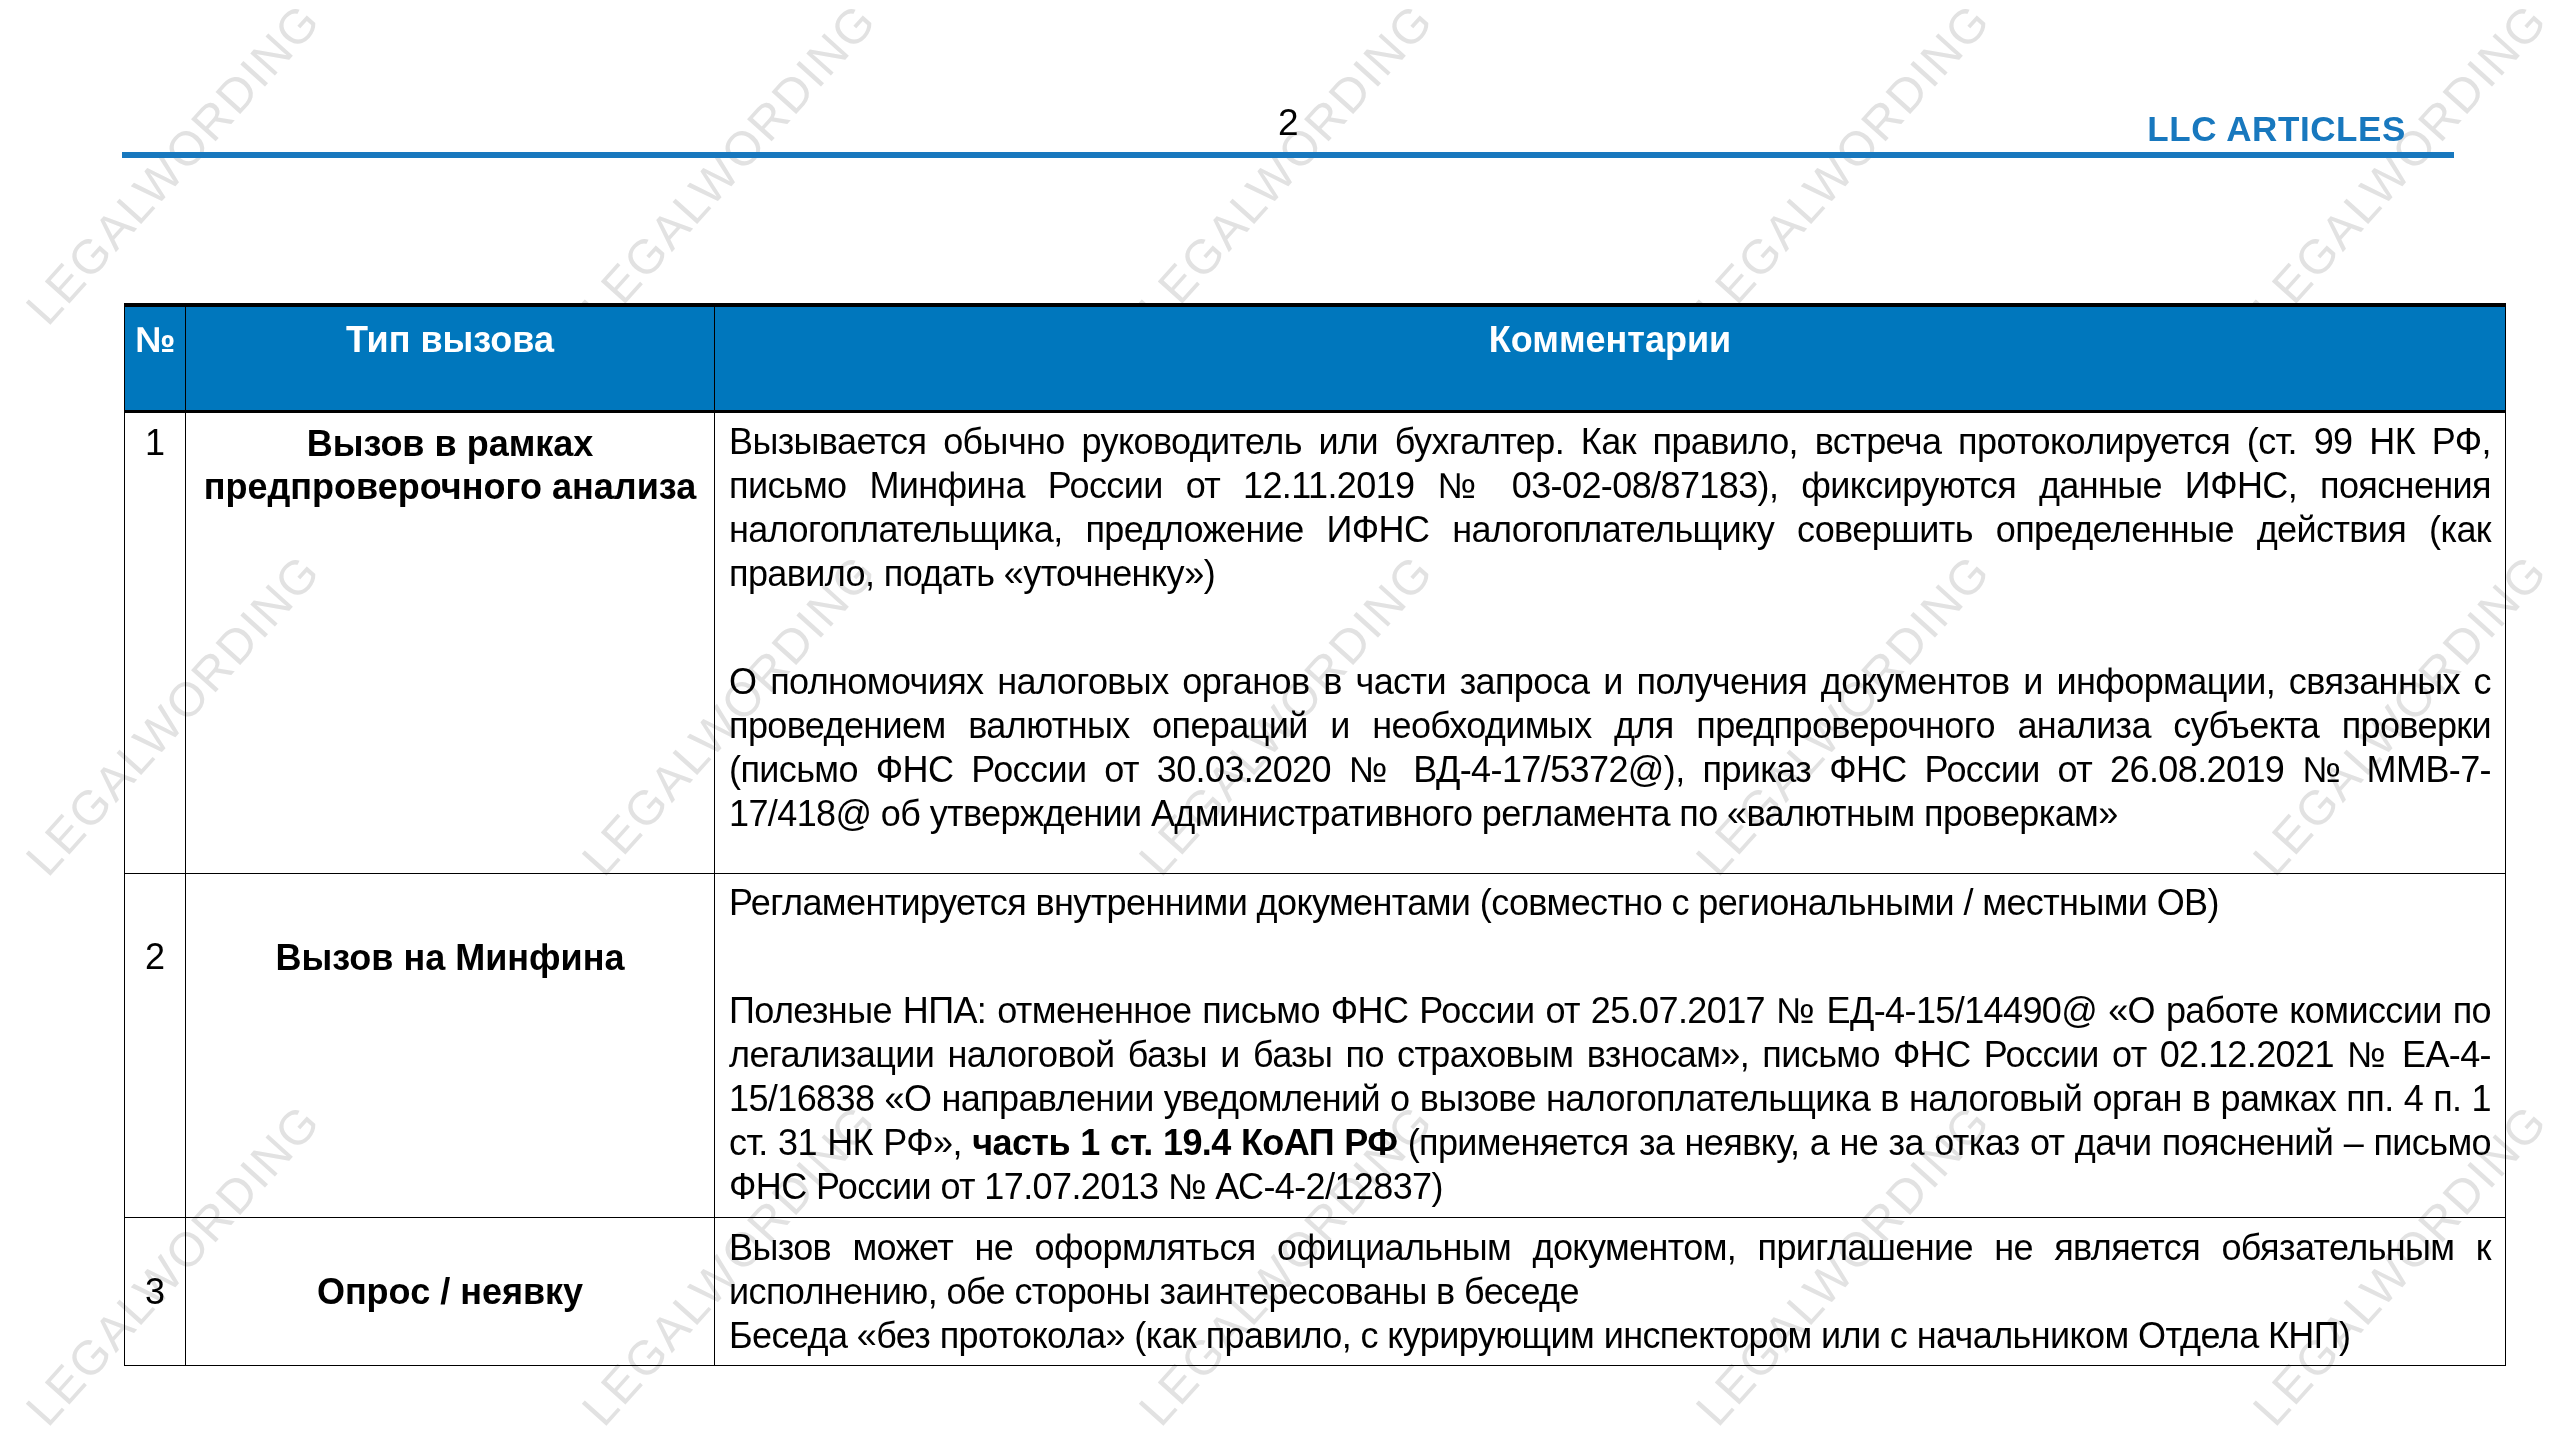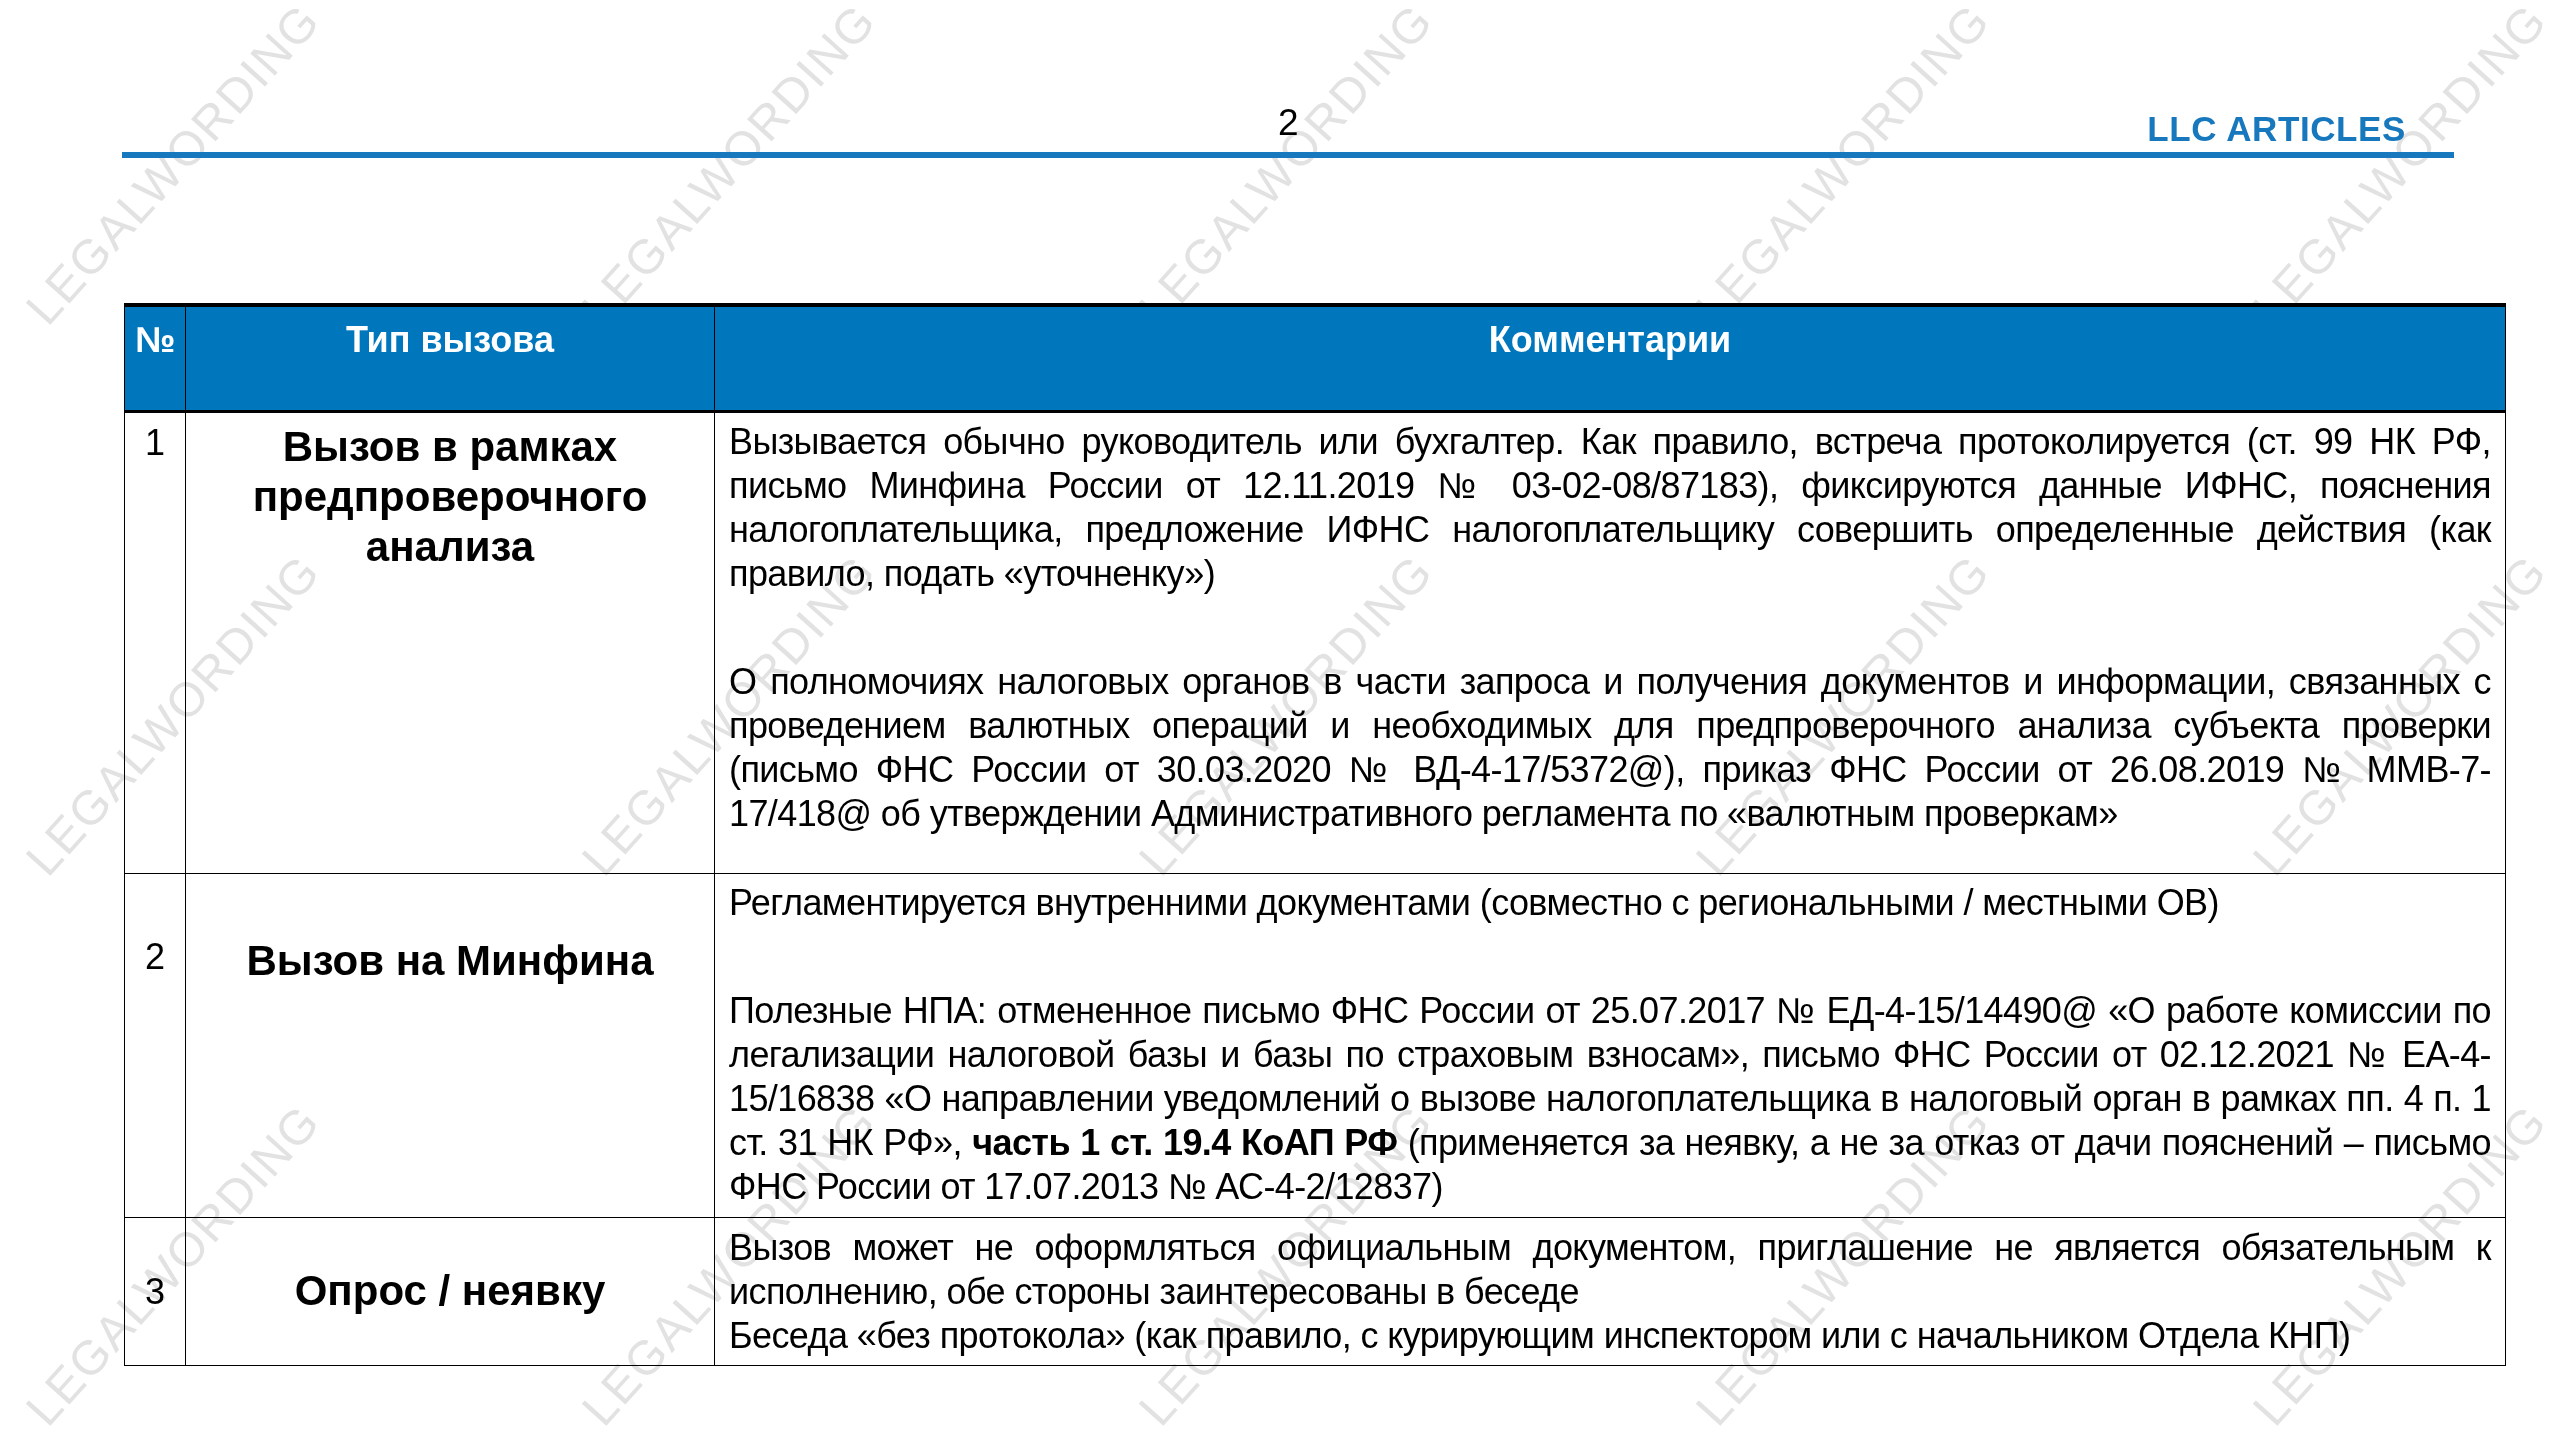--- a/index.html
+++ b/index.html
@@ -65,21 +65,21 @@
     border-top:4.5px solid #000;
     border-bottom:3.2px solid #000;
     background:var(--table_header_bg);
     color:#fff;font-size:36px;font-weight:bold;
     text-align:center;height:106px;padding-top:11.6px;
   }
   td.num{
     font-size:36px;text-align:center;padding-top:9px;color:var(--ink);
   }
   td.type{
-    font-size:42px;font-weight:bold;text-align:center;
+    font-size:36px;font-weight:bold;text-align:center;
     padding:9px 11.6px 0 11.6px;color:var(--ink);line-height:1.2;
   }
   td.cmt{
     font-size:36px;line-height:44px;letter-spacing:-0.6px;
     padding:7.7px 14px;color:var(--ink);
   }
   td.cmt p{text-align:justify;}
   td.cmt p.gap{margin-top:64px;}
   tr.r2 td.num,tr.r2 td.type{padding-top:62px;}
   tr.r3 td{vertical-align:middle;}

